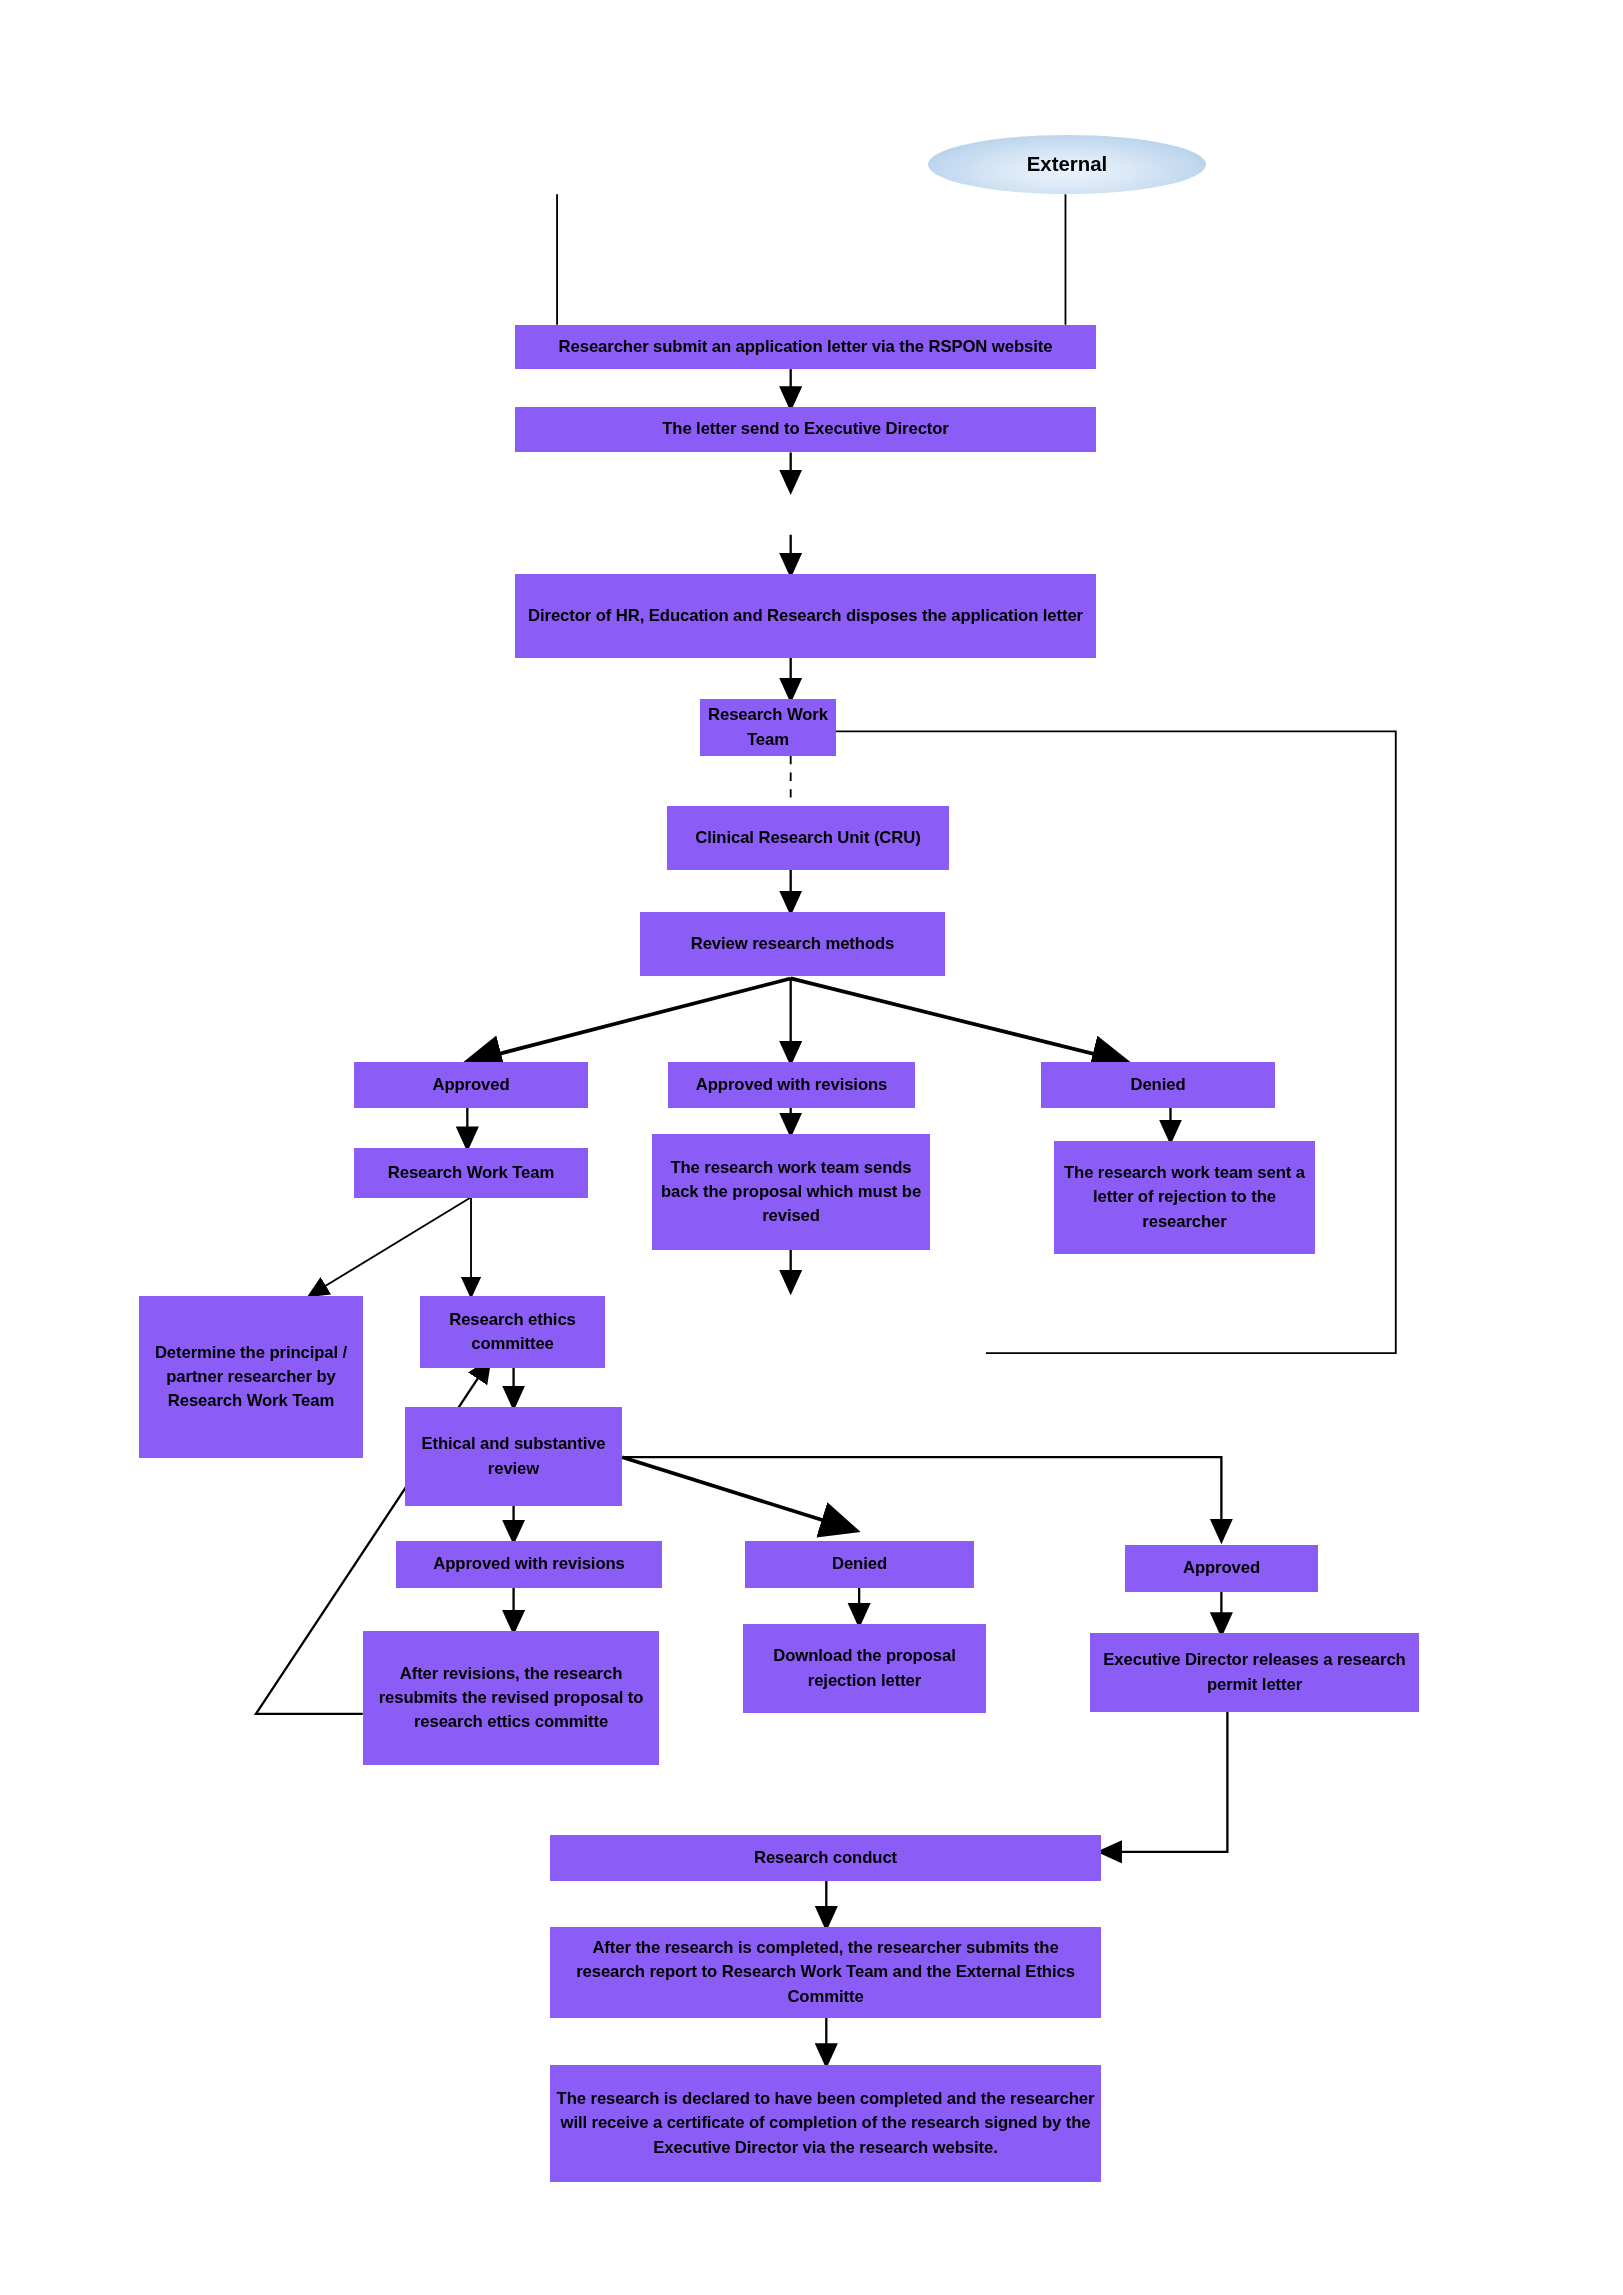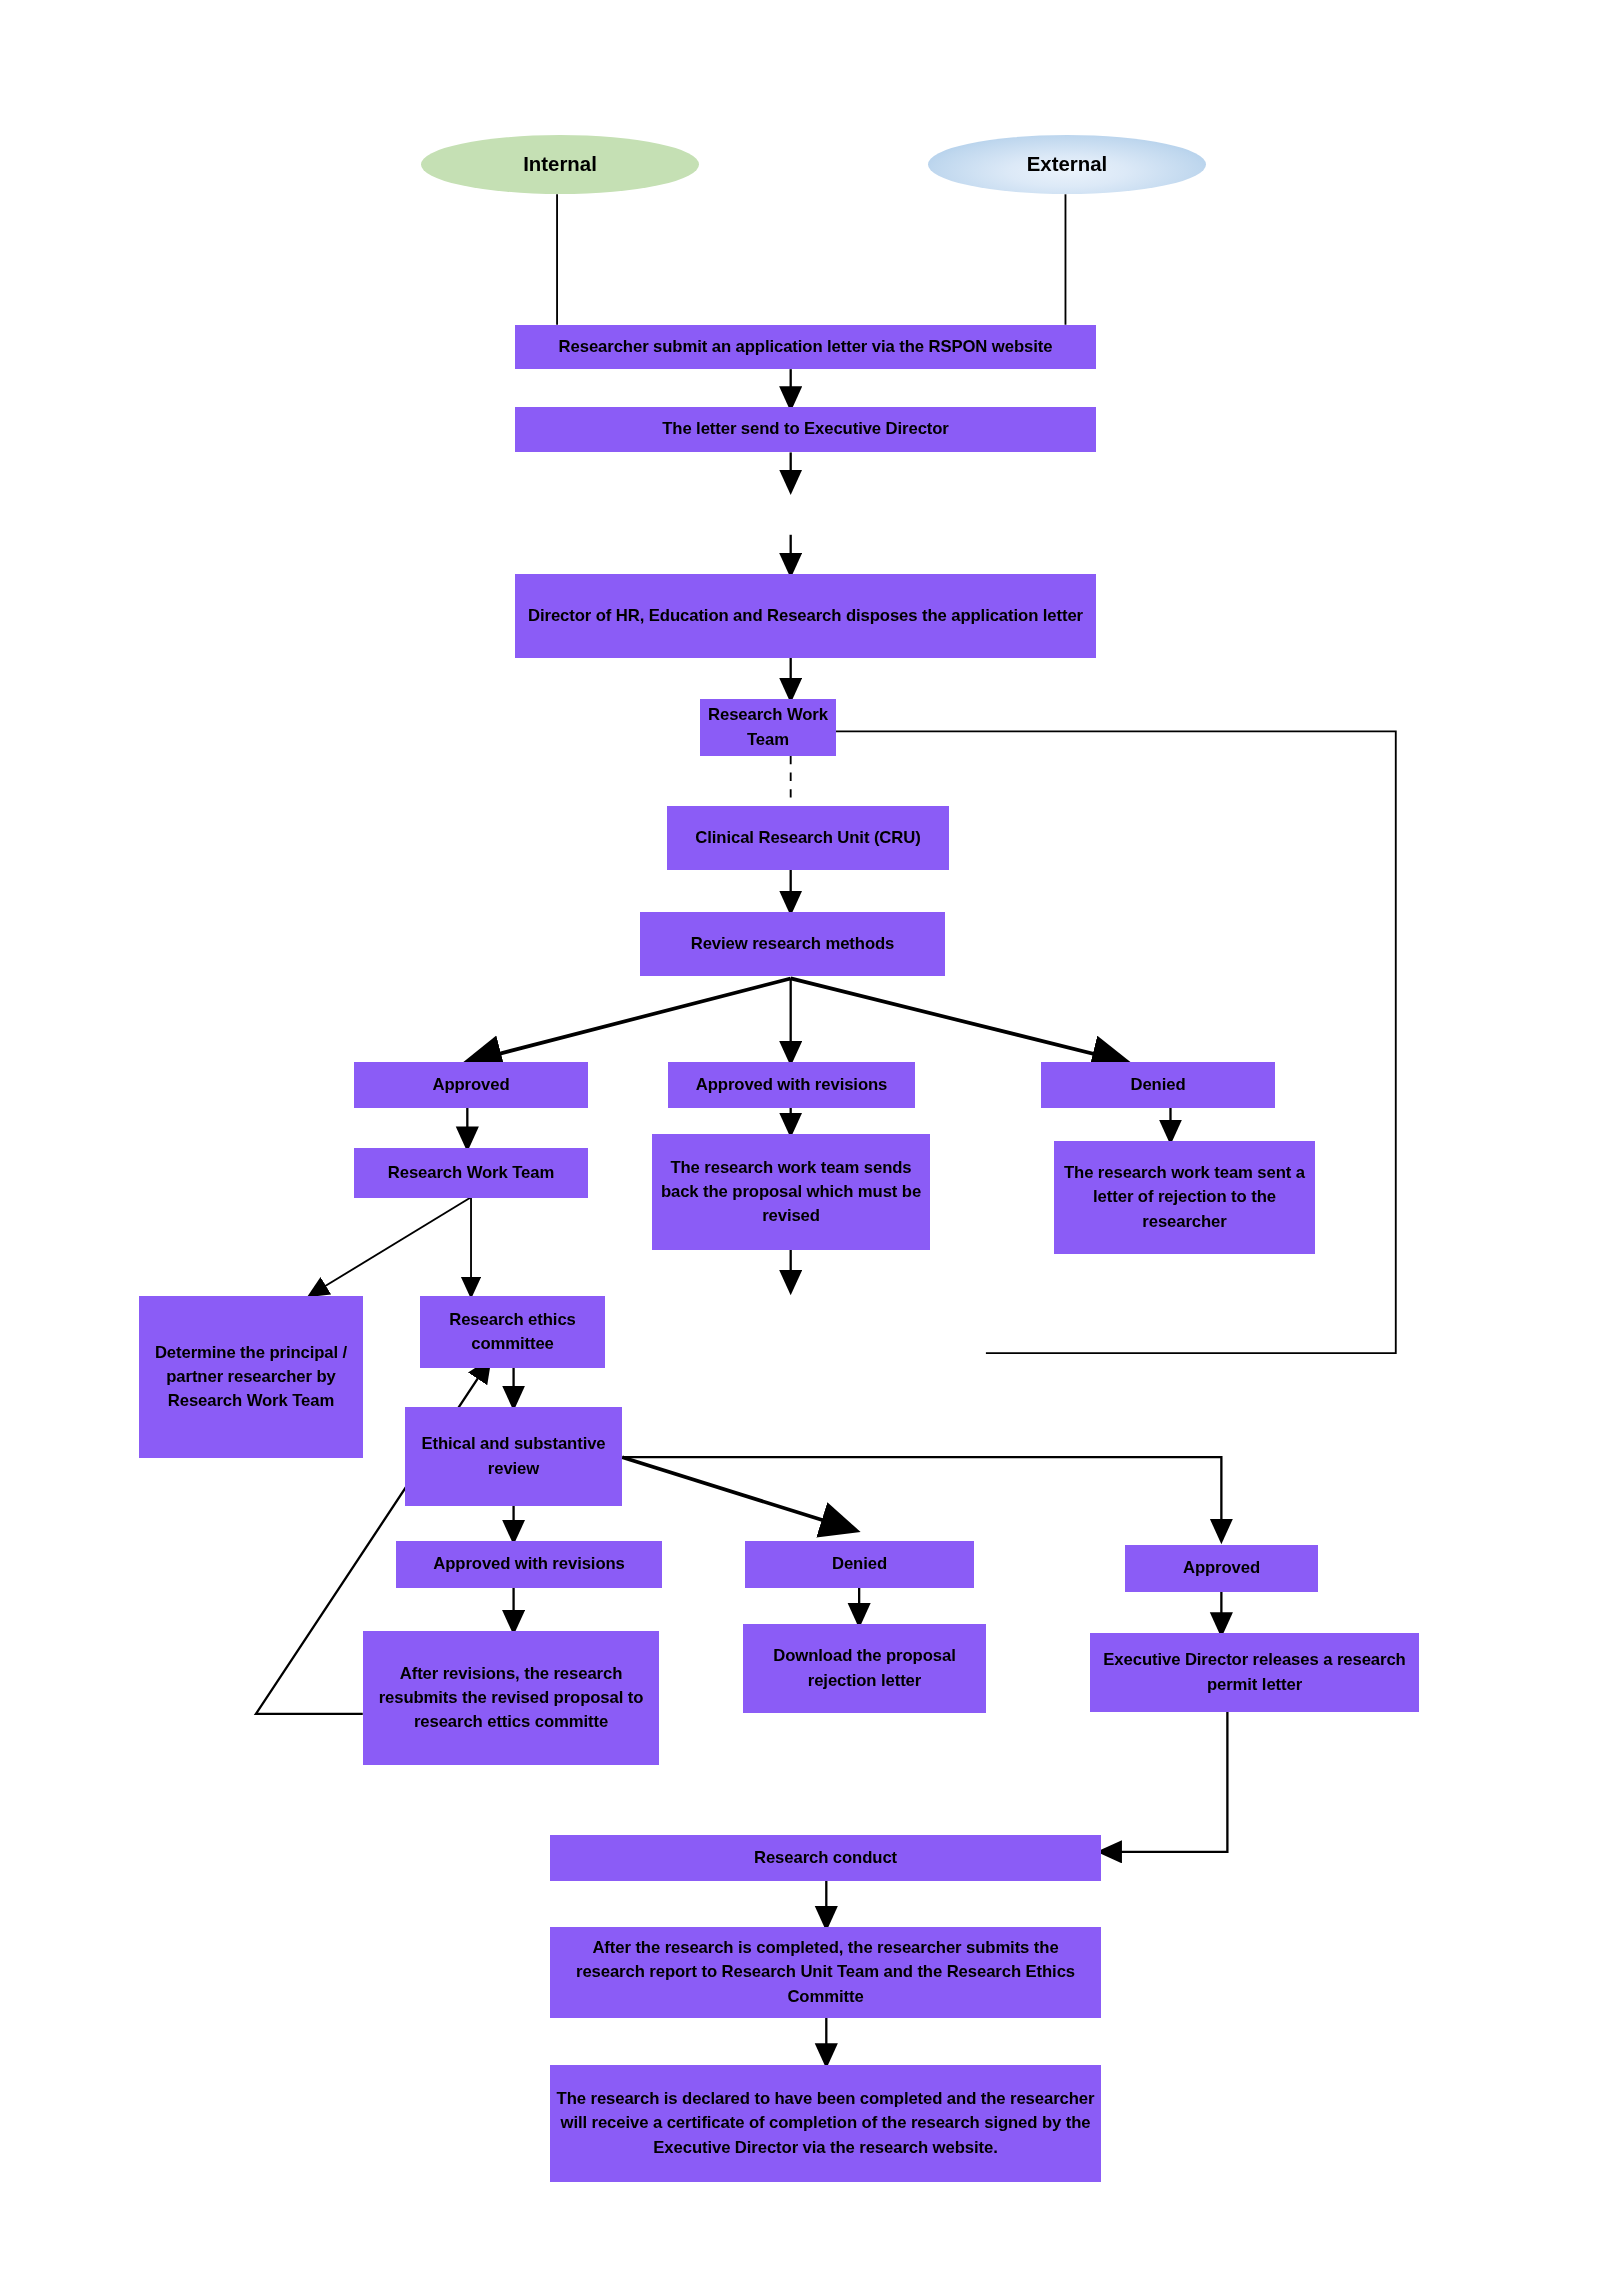--- a/index.html
+++ b/index.html
@@ -131,23 +131,20 @@
 
     <path d="M 784 3705 L 553 3705 L 1057 2943" fill="none" stroke="#000000" stroke-width="5" marker-end="url(#arrowhead)"></path>
 
     <path d="M 2653 3700 L 2653 4003 L 2380 4003" fill="none" stroke="#000000" stroke-width="5" marker-end="url(#arrowhead)"></path>
 
     <line x1="1786" y1="4065" x2="1786" y2="4165" stroke="#000000" stroke-width="5" marker-end="url(#arrowhead)"></line>
 
     <line x1="1786" y1="4362" x2="1786" y2="4462" stroke="#000000" stroke-width="5" marker-end="url(#arrowhead)"></line>
   </svg>
 
-  <div class="terminal-ellipse ellipse-internal" style="left:421px; top:135px; width:278px; height:59px;">
-    <span>Internal</span>
-  </div>
 
   <div class="terminal-ellipse ellipse-external" style="left:928px; top:135px; width:278px; height:59px;">
     <span>External</span>
   </div>
 
   <div class="node-box" style="left:515px; top:325px; width:581px; height:44px;">
     <span>Researcher submit an application letter via the RSPON website</span>
   </div>
 
   <div class="node-box" style="left:515px; top:407px; width:581px; height:45px;">
@@ -230,21 +227,21 @@
 
   <div class="node-box" style="left:1090px; top:1633px; width:329px; height:79px;">
     <span>Executive Director releases a research permit letter</span>
   </div>
 
   <div class="node-box" style="left:550px; top:1835px; width:551px; height:46px;">
     <span>Research conduct</span>
   </div>
 
   <div class="node-box" style="left:550px; top:1927px; width:551px; height:91px;">
-    <span>After the research is completed, the researcher submits the research report to Research Unit Team and the Research Ethics Committe</span>
+    <span>After the research is completed, the researcher submits the research report to Research Work Team and the External Ethics Committe</span>
   </div>
 
   <div class="node-box" style="left:550px; top:2065px; width:551px; height:117px;">
     <span>The research is declared to have been completed and the researcher will receive a certificate of completion of the research signed by the Executive Director via the research website.</span>
   </div>
 
 </div>
 
 
 </body></html>

